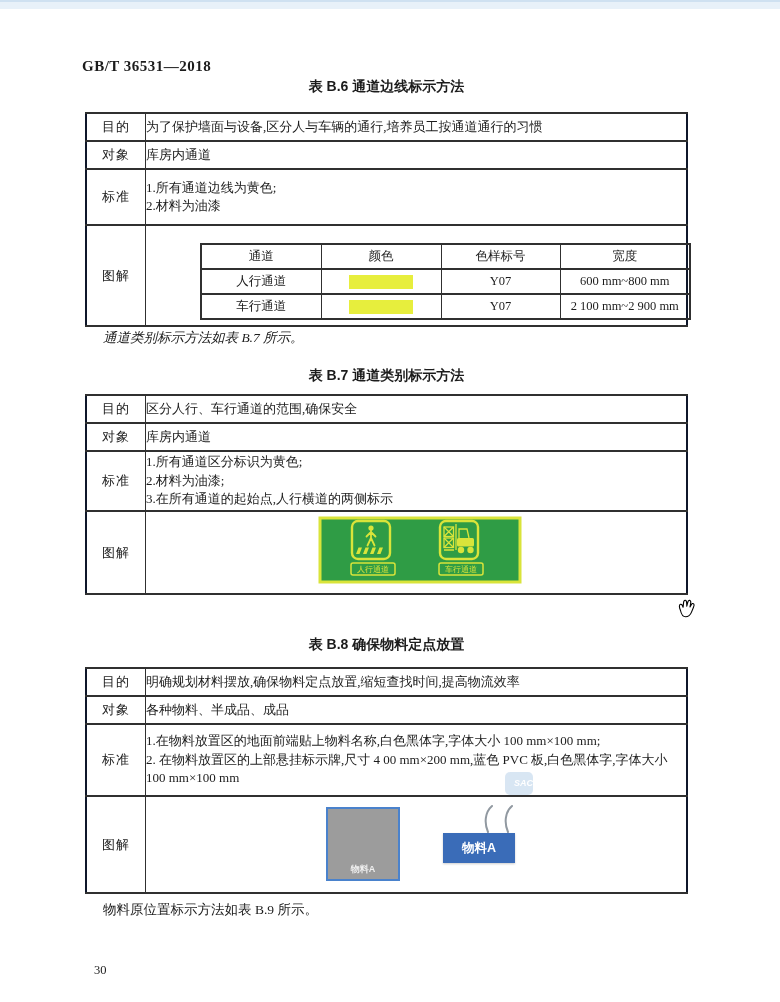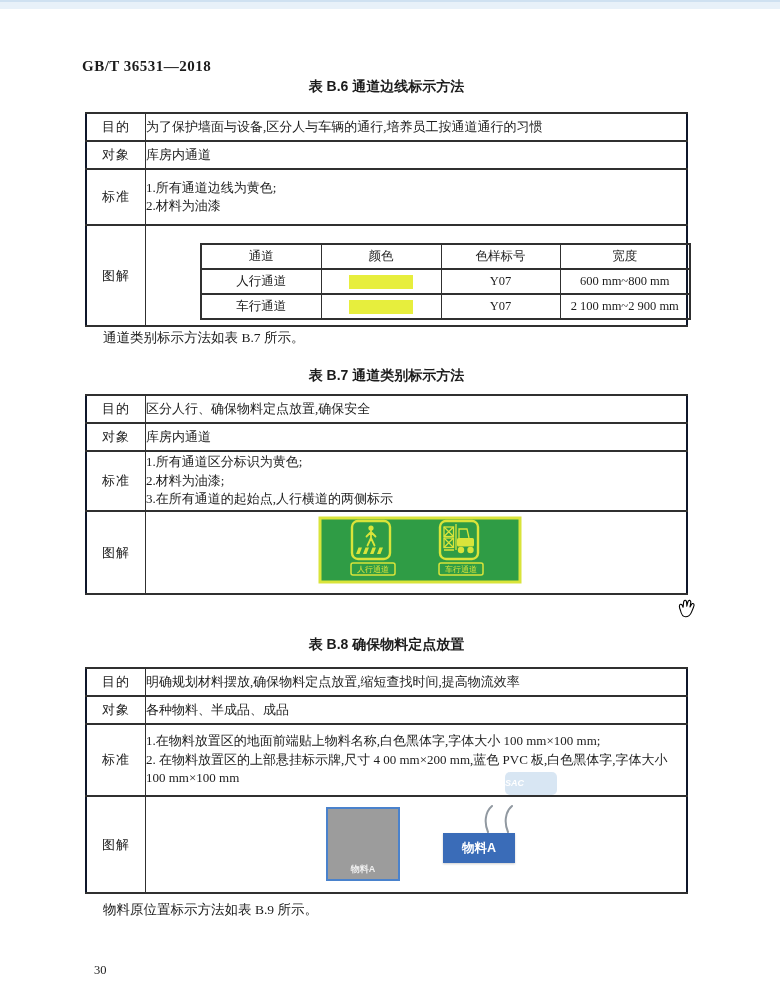--- a/index.html
+++ b/index.html
@@ -27,23 +27,23 @@
   .b7-img{position:absolute;left:172px;top:4px;}
   
   .floor-square{position:absolute;left:180px;top:10px;width:70px;height:70px;background:#9c9c9c;
         border:2px solid #4a82cc;box-sizing:content-box;}
   .floor-label{position:absolute;left:0;right:0;bottom:3px;text-align:center;color:#efefef;
         font-family:"Liberation Sans","DejaVu Sans",sans-serif;font-size:9px;font-weight:bold;}
   .hooks{position:absolute;left:332px;top:4px;}
   .hang-sign{position:absolute;left:297px;top:36px;width:72px;height:30px;background:#3a6cb8;
         color:#fff;text-align:center;line-height:30px;font-family:"Liberation Sans","DejaVu Sans",sans-serif;
         font-size:12.5px;font-weight:bold;box-shadow:0 1px 2px rgba(0,0,0,.2);}
-  .watermark{position:absolute;left:505px;top:772px;width:52px;height:23px;background:#b9d2ea;opacity:.55;
+  .watermark{position:absolute;left:505px;top:772px;width:28px;height:23px;background:#b9d2ea;opacity:.55;
         border-radius:5px;z-index:1;color:#ffffff;font-style:italic;font-weight:bold;font-size:9px;
-        text-align:left;line-height:23px;font-family:"Liberation Sans",sans-serif;}
+        text-align:right;line-height:23px;font-family:"Liberation Sans",sans-serif;}
   .cursor{position:absolute;left:676px;top:597px;z-index:10;}
   .page-number{position:absolute;left:94px;top:963px;font-size:12.5px;}
 </style>
 </head>
 <body>
 
 <div id="page">
   <div class="topstrip"></div>
 
   <div class="doc-header">GB/T 36531—2018</div>
@@ -96,29 +96,29 @@
             <td>Y07</td>
             <td>2 100 mm~2 900 mm</td>
           </tr>
         </tbody>
             </table>
       </td>
     </tr>
   </tbody>
     </table>
 
-  <div class="para" style="top:329px;">通道类别标示方法如表 B.7 所示。</div>
+  <div class="para" style="top:329px;font-style:italic;">通道类别标示方法如表 B.7 所示。</div>
 
   <div class="tbl-title" style="top:367px;">表 B.7  通道类别标示方法</div>
 
   <table class="gb" style="top:394px;">
     <tbody>
         <tr>
       <td class="lbl" style="height:26px;">目的</td>
-      <td class="cnt">区分人行、确保物料定点放置,确保安全</td>
+      <td class="cnt">区分人行、车行通道的范围,确保安全</td>
     </tr>
     <tr>
       <td class="lbl" style="height:26px;">对象</td>
       <td class="cnt">库房内通道</td>
     </tr>
     <tr>
       <td class="lbl" style="height:58px;">标准</td>
       <td class="cnt">
         <div class="std-line">1.所有通道区分标识为黄色;</div>
         <div class="std-line">2.材料为油漆;</div>

